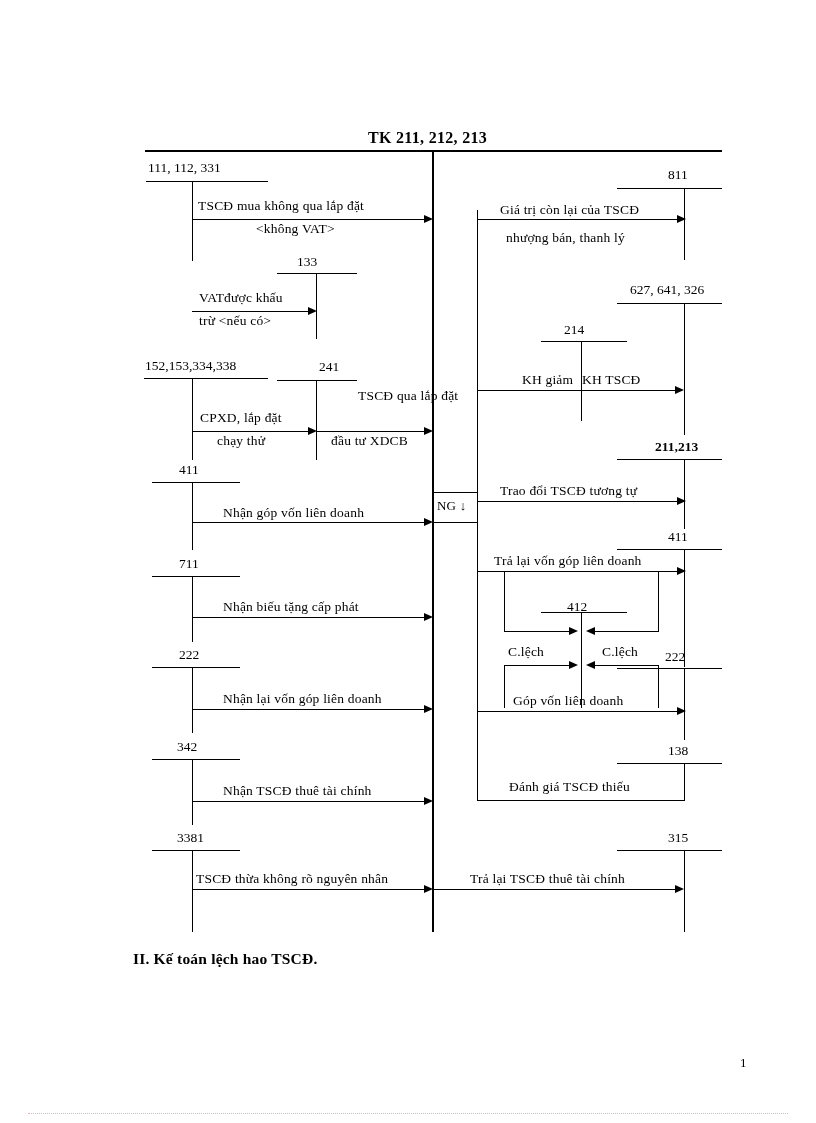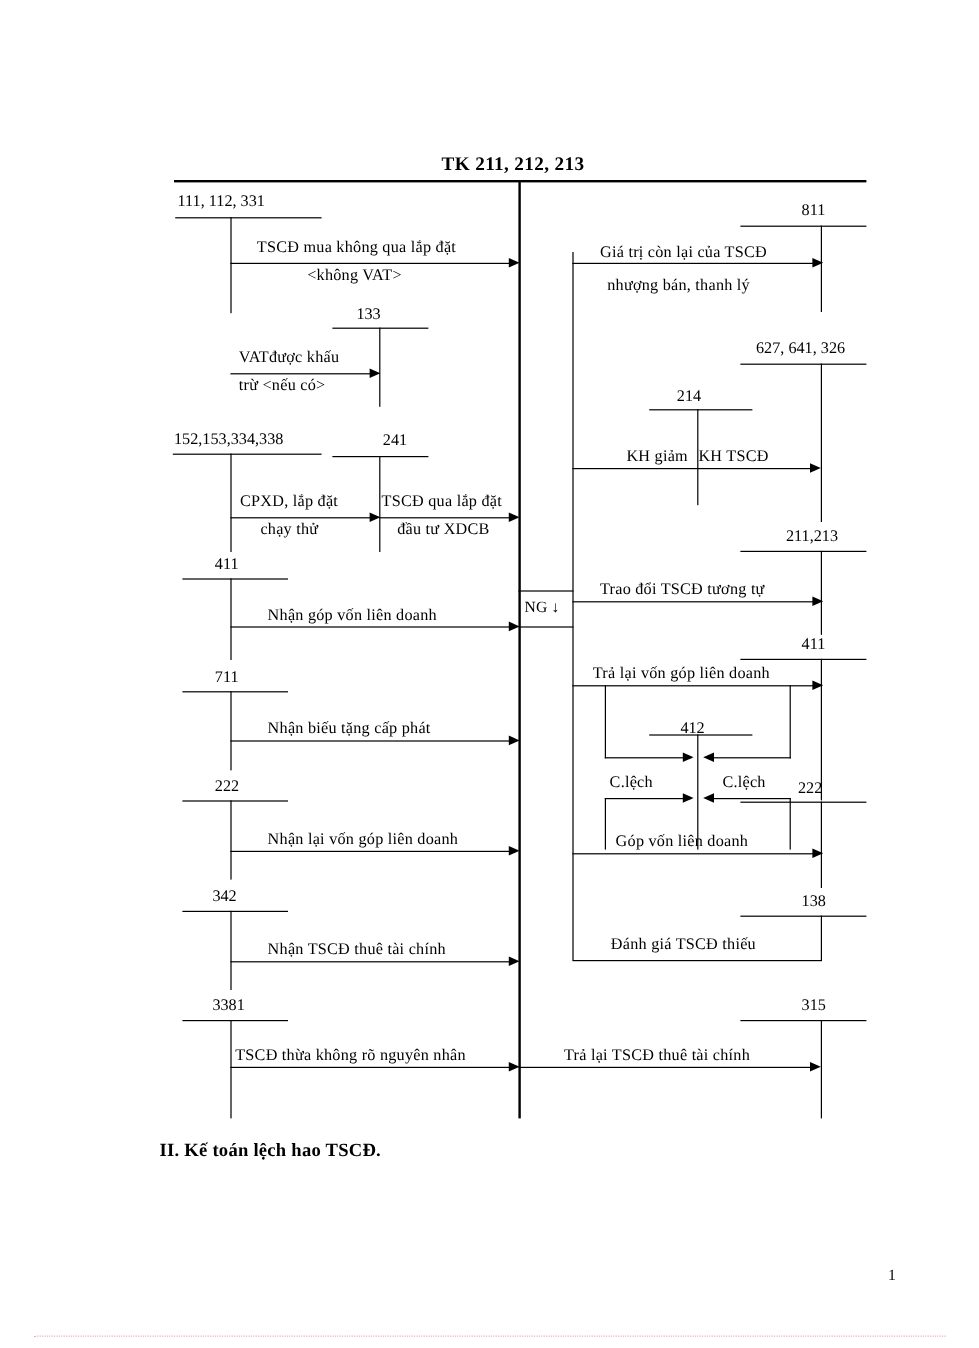--- a/index.html
+++ b/index.html
@@ -101,21 +101,21 @@
   <div class="title" style="left:368px; top:129px;">TK 211, 212, 213</div>
 
   <div class="hline thick" style="left:145px; top:150px; width:577px;"></div>
 
   <div class="vline thick" style="left:432px; top:150px; height:782px;"></div>
 
   <div class="acct" style="left:148px; top:161px;">111, 112, 331</div>
   <div class="hline" style="left:146px; top:181px; width:122px;"></div>
   <div class="vline" style="left:192px; top:181px; height:80px;"></div>
 
-  <div class="lbl" style="left:214px; top:199px;">TSCĐ mua không qua lắp đặt</div>
+  <div class="lbl" style="left:198px; top:199px;">TSCĐ mua không qua lắp đặt</div>
   <div class="hline" style="left:192px; top:219px; width:234px;"></div>
   <div class="arrow-r" style="left:424px; top:215px;"></div>
   <div class="lbl" style="left:256px; top:222px;">&lt;không VAT&gt;</div>
 
   <div class="acct" style="left:297px; top:255px;">133</div>
   <div class="hline" style="left:277px; top:273px; width:80px;"></div>
   <div class="vline" style="left:316px; top:273px; height:66px;"></div>
 
   <div class="lbl" style="left:199px; top:291px;">VATđược khấu</div>
   <div class="hline" style="left:192px; top:311px; width:118px;"></div>
@@ -128,21 +128,21 @@
 
   <div class="acct" style="left:303px; top:360px;margin-left:16px;">241</div>
   <div class="hline" style="left:277px; top:380px; width:80px;"></div>
   <div class="vline" style="left:316px; top:380px; height:80px;"></div>
 
   <div class="lbl" style="left:200px; top:411px;">CPXD, lắp đặt</div>
   <div class="hline" style="left:192px; top:431px; width:118px;"></div>
   <div class="arrow-r" style="left:308px; top:427px;"></div>
   <div class="lbl" style="left:217px; top:434px;">chạy thử</div>
 
-  <div class="lbl" style="left:318px; top:411px;">TSCĐ qua lắp đặt</div>
+  <div class="lbl" style="left:318px; top:389px;padding-left:40px;">TSCĐ qua lắp đặt</div>
   <div class="hline" style="left:316px; top:431px; width:110px;"></div>
   <div class="arrow-r" style="left:424px; top:427px;"></div>
   <div class="lbl" style="left:331px; top:434px;">đầu tư XDCB</div>
 
   <div class="acct" style="left:179px; top:463px;">411</div>
   <div class="hline" style="left:152px; top:482px; width:88px;"></div>
   <div class="vline" style="left:192px; top:482px; height:68px;"></div>
 
   <div class="lbl" style="left:223px; top:506px;">Nhận góp vốn liên  doanh</div>
   <div class="hline" style="left:192px; top:522px; width:234px;"></div>
@@ -205,21 +205,21 @@
   <div class="hline" style="left:541px; top:341px; width:86px;"></div>
   <div class="vline" style="left:581px; top:341px; height:80px;"></div>
 
   <div class="lbl" style="left:522px; top:373px;">KH giảm</div>
   <div class="hline" style="left:477px; top:390px; width:104px;"></div>
 
   <div class="lbl" style="left:582px; top:373px;">KH TSCĐ</div>
   <div class="hline" style="left:581px; top:390px; width:96px;"></div>
   <div class="arrow-r" style="left:675px; top:386px;"></div>
 
-  <div class="acct" style="left:655px; top:440px;">211,213</div>
+  <div class="acct" style="left:655px; top:440px;font-weight:bold;">211,213</div>
   <div class="hline" style="left:617px; top:459px; width:105px;"></div>
   <div class="vline" style="left:684px; top:459px; height:70px;"></div>
 
   <div class="lbl" style="left:500px; top:484px;">Trao đổi TSCĐ tương tự</div>
   <div class="hline" style="left:477px; top:501px; width:202px;"></div>
   <div class="arrow-r" style="left:677px; top:497px;"></div>
 
   <div class="acct" style="left:668px; top:530px;">411</div>
   <div class="hline" style="left:617px; top:549px; width:105px;"></div>
   <div class="vline" style="left:684px; top:549px; height:118px;"></div>

